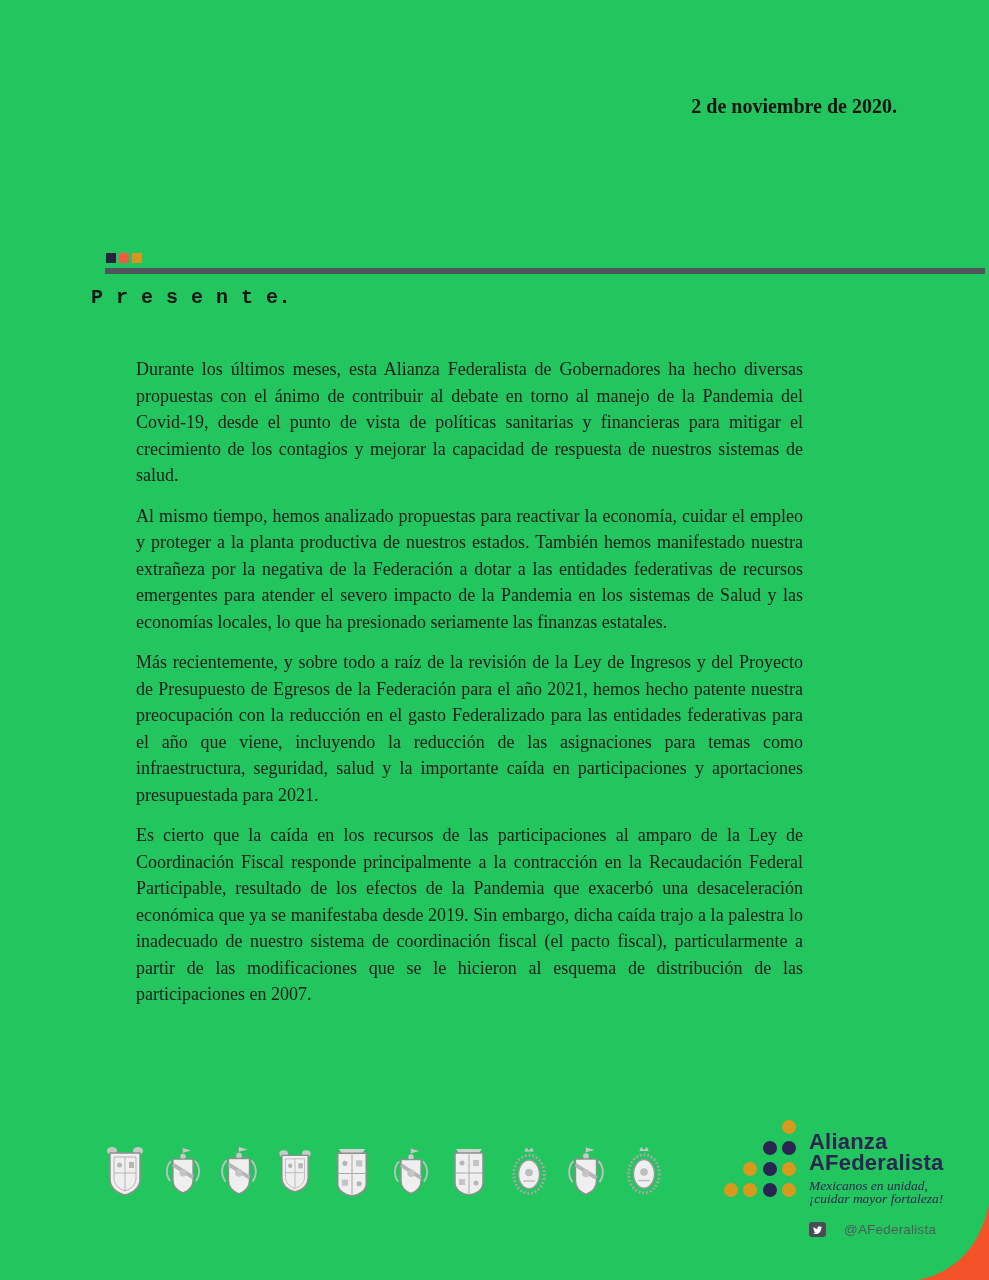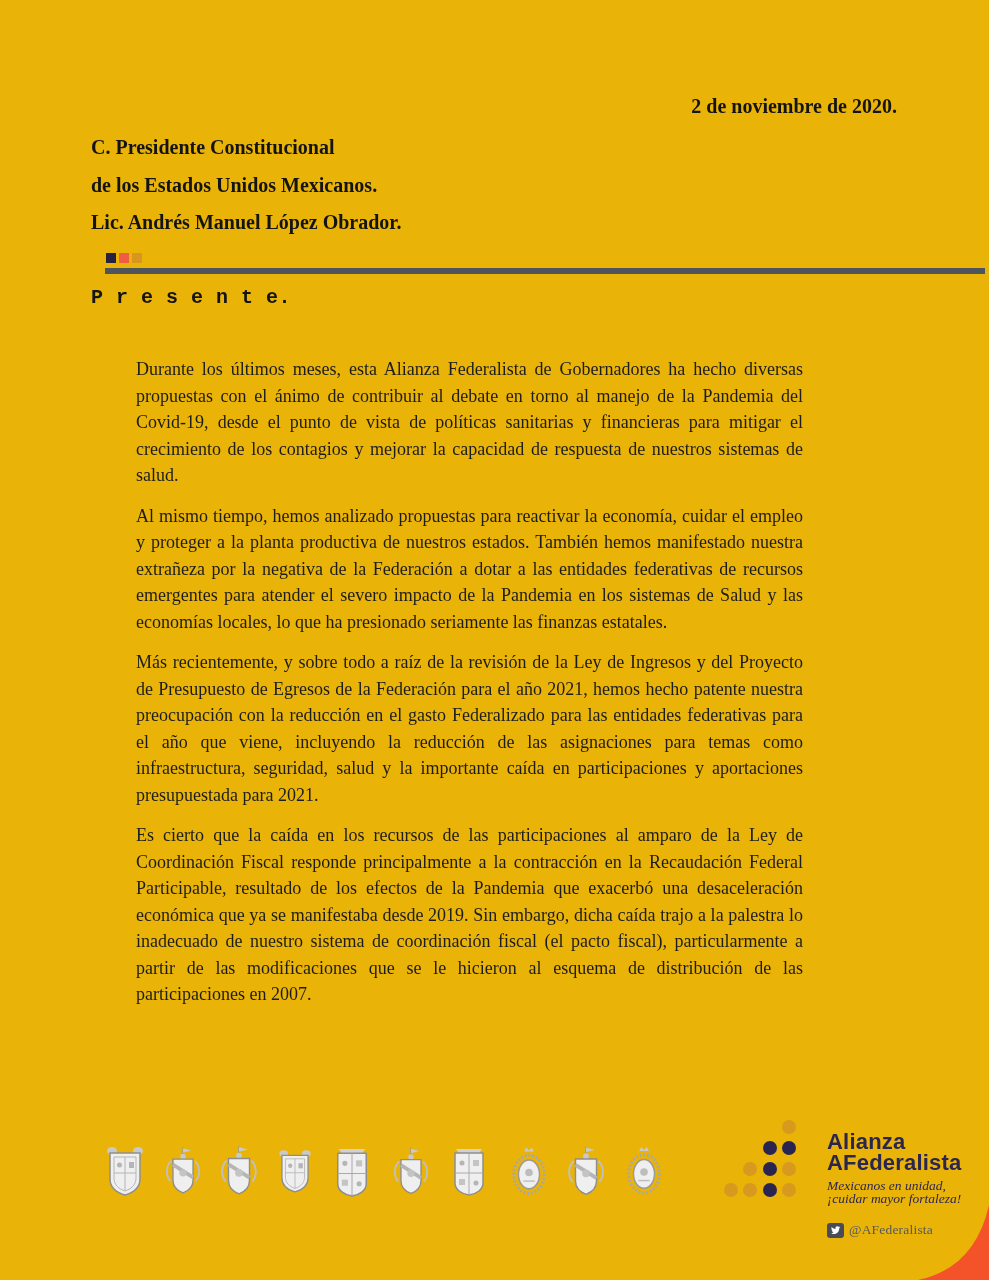--- a/index.html
+++ b/index.html
@@ -1,17 +1,17 @@
 <!DOCTYPE html>
 <html><head>
 <meta charset="utf-8">
 <style>
   html,body{margin:0;padding:0;background:#ffffff;}
   .page{
-    position:relative;width:989px;height:1280px;background:#eab308;
+    position:relative;width:989px;height:1280px;background:#22c55e;
     font-family:"Liberation Serif",serif;color:#1d1d1d;overflow:hidden;
   }
   .date{
     position:absolute;top:95px;left:0;width:897px;text-align:right;
     font-size:20px;font-weight:bold;color:#141414;
   }
   .recipient{
     position:absolute;top:129px;left:91px;font-size:20px;font-weight:bold;
     line-height:37.5px;color:#141414;white-space:nowrap;
   }
@@ -36,26 +36,26 @@
     display:flex;align-items:center;justify-content:space-between;
   }
   .seal{flex:0 0 auto;}
   
   .logo{position:absolute;left:721px;top:1117px;display:flex;font-family:"Liberation Sans",sans-serif;}
   .dots{display:grid;grid-template-columns:repeat(4,19.5px);grid-auto-rows:21px;align-content:start;}
   .cell{display:block;width:19.5px;height:21px;}
   .dot{display:block;width:14px;height:14px;border-radius:50%;margin:3px auto 0 auto;}
   .dot-gold{background:#d8991f;}
   .dot-navy{background:#2a2550;}
-  .logo-textcol{margin-left:28px;margin-top:14px;}
+  .logo-textcol{margin-left:10px;margin-top:14px;}
   .logo-title{font-size:22px;font-weight:bold;color:#2b2650;line-height:21px;letter-spacing:0.2px;}
   .tagline{font-family:"Liberation Serif",serif;font-style:italic;font-size:13.5px;
     color:#2b2650;line-height:12.5px;}
   .tagline-first{margin-top:7px;}
-  .twitter{margin-top:17px;display:flex;align-items:center;gap:5px;font-family:Liberation Serif, serif;}
+  .twitter{margin-top:17px;display:flex;align-items:center;gap:18px;}
   .tw-icon{width:17px;height:15px;background:#474c55;border-radius:3px;
     display:flex;align-items:center;justify-content:center;}
   .tw-handle{font-size:13.5px;color:#54595f;letter-spacing:0.2px;}
   .corner{position:absolute;right:0;bottom:0;display:block;}
   .hidden-defs{position:absolute;width:0;height:0;overflow:hidden;}
 </style>
 </head>
 <body>
 
 <svg class="hidden-defs" aria-hidden="true">
@@ -95,25 +95,20 @@
       <rect x="27" y="17" width="6" height="6" fill="#c4c4c4"></rect>
       <rect x="13" y="36" width="6" height="6" fill="#c4c4c4"></rect>
     </g>
   </defs>
 </svg>
 
 <div class="page">
 
   <div class="date">2 de noviembre de 2020.</div>
 
-  <div class="recipient">
-    <div>C. Presidente Constitucional</div>
-    <div>de los Estados Unidos Mexicanos.</div>
-    <div>Lic. Andrés Manuel López Obrador.</div>
-  </div>
 
   <div class="mark-squares">
     <span class="sq sq-navy"></span>
     <span class="sq sq-red"></span>
     <span class="sq sq-gold"></span>
   </div>
   <div class="rule"></div>
 
   <div class="salutation">P r e s e n t e.</div>
 

